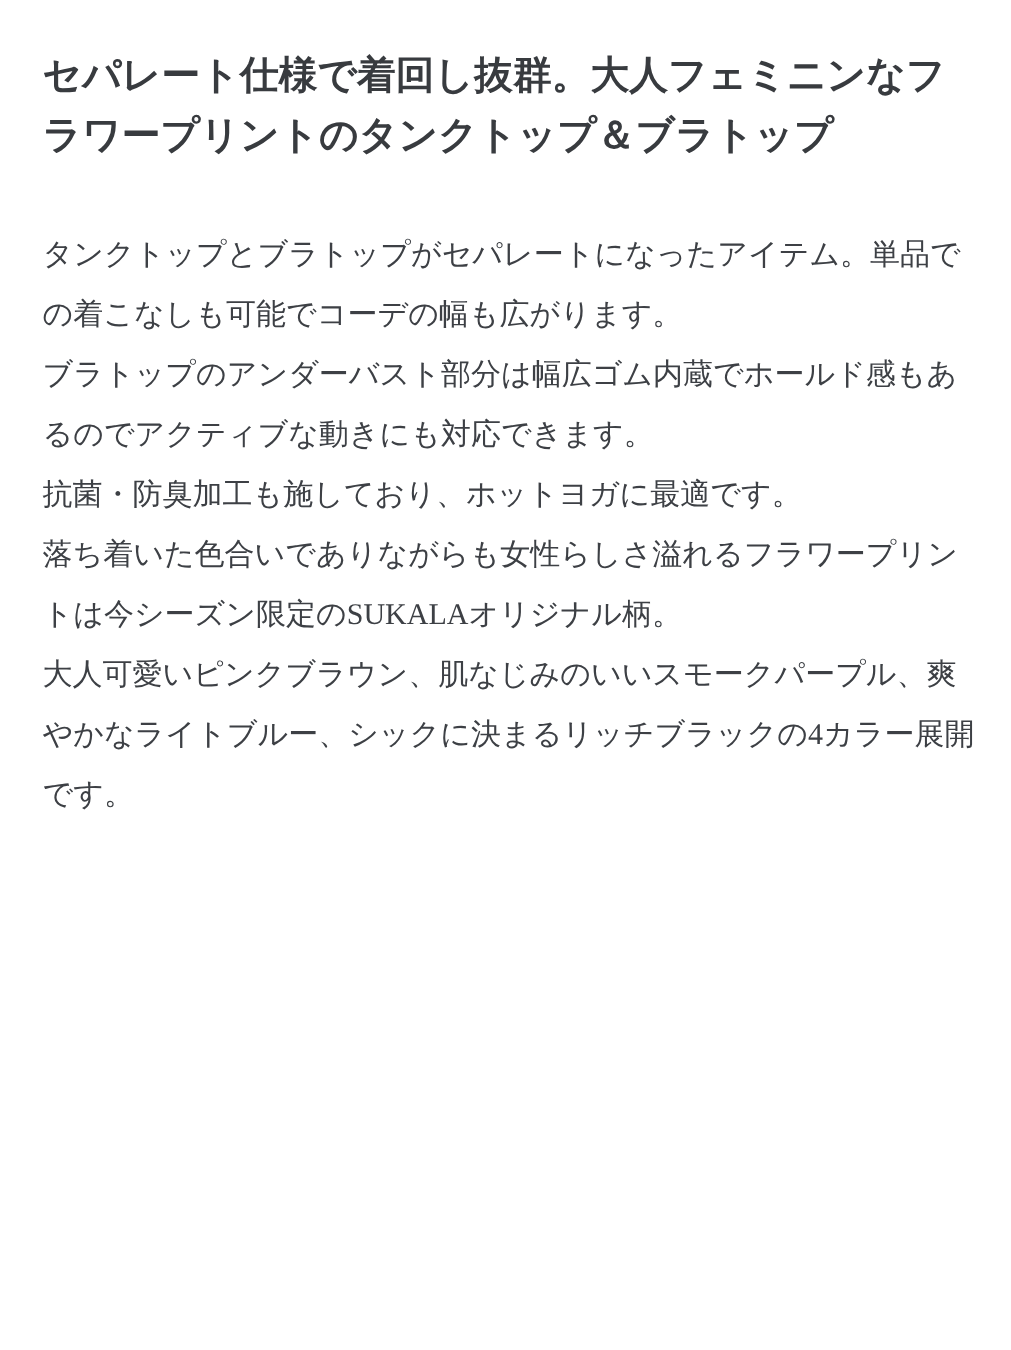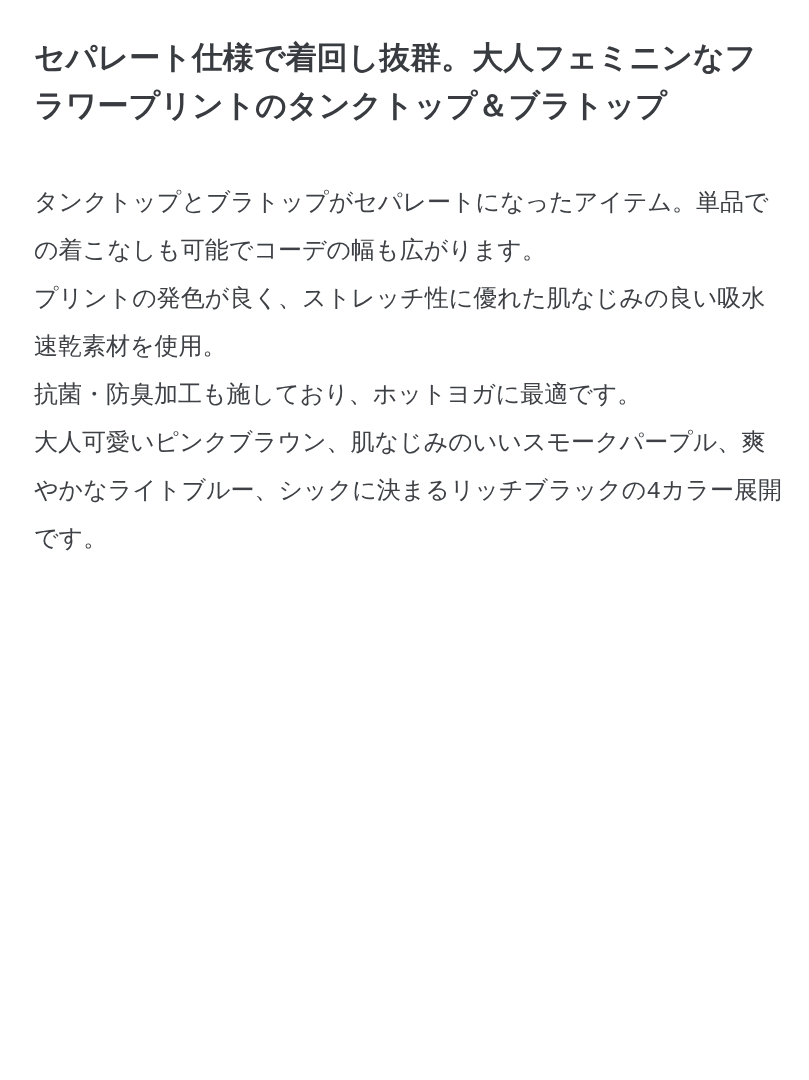--- a/index.html
+++ b/index.html
@@ -8,21 +8,21 @@
     background: #ffffff;
   }
   .page {
     position: relative;
     width: 809px;
     height: 1080px;
     box-sizing: border-box;
     padding: 36px 25px 0 34px;
     overflow: hidden;
     background: #ffffff;
-    font-family: Liberation Mono, monospace;
+    font-family: Liberation Serif, serif;
     color: #3d4045;
     
     line-break: auto;
     overflow-wrap: break-word;
   }
   .title {
     margin: 0 0 48px 0;
     font-size: 31px;
     line-height: 48px;
     font-weight: 700;
@@ -41,17 +41,18 @@
   }
 </style>
 </head>
 <body>
 
 <main class="page">
   <h1 class="title">セパレート仕様で着回し抜群。大人フェミニンなフラワープリントのタンクトップ＆ブラトップ</h1>
 
   <section class="description">
     <p class="sentence">タンクトップとブラトップがセパレートになったアイテム。単品での着こなしも可能でコーデの幅も広がります。</p>
-    <p class="sentence">プリントの発色が良く、ストレッチ性に優れた肌なじみの良い吸水速乾素材を使用。</p>
+    <p class="sentence">ブラトップのアンダーバスト部分は幅広ゴム内蔵でホールド感もあるのでアクティブな動きにも対応できます。</p>
     <p class="sentence">抗菌・防臭加工も施しており、ホットヨガに最適です。</p>
+    <p class="sentence">落ち着いた色合いでありながらも女性らしさ溢れるフラワープリントは今シーズン限定のSUKALAオリジナル柄。</p>
     <p class="sentence">大人可愛いピンクブラウン、肌なじみのいいスモークパープル、爽やかなライトブルー、シックに決まるリッチブラックの4カラー展開です。</p>
   </section>
 </main>
 
 </body></html>

